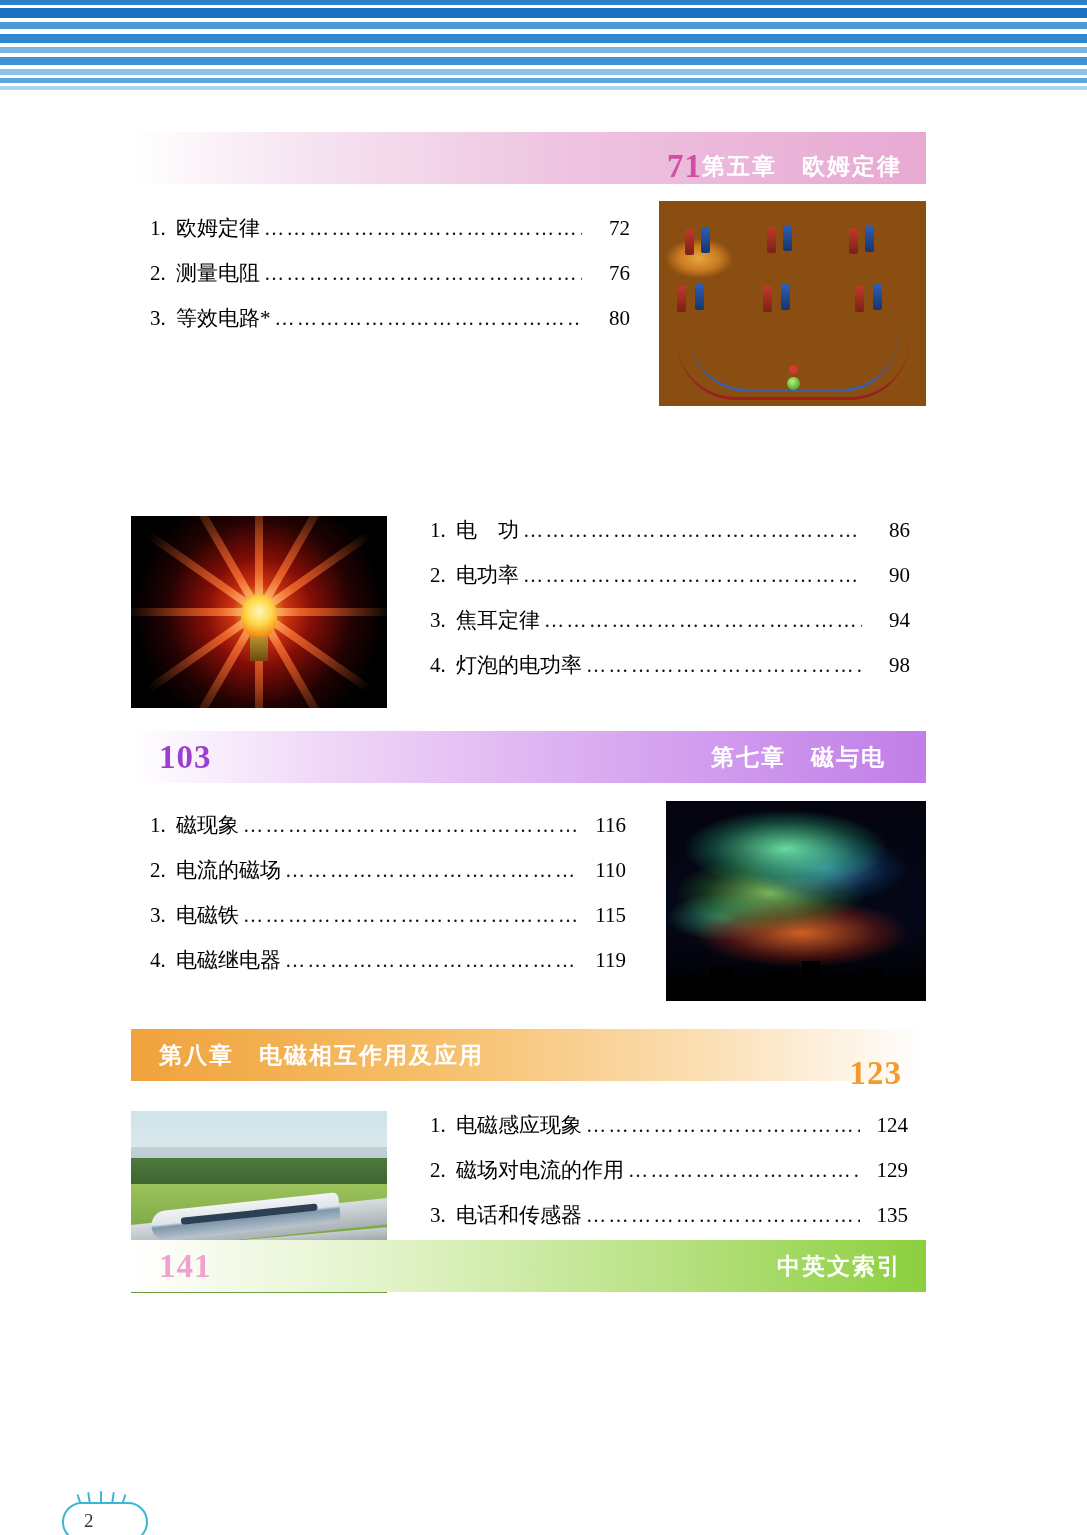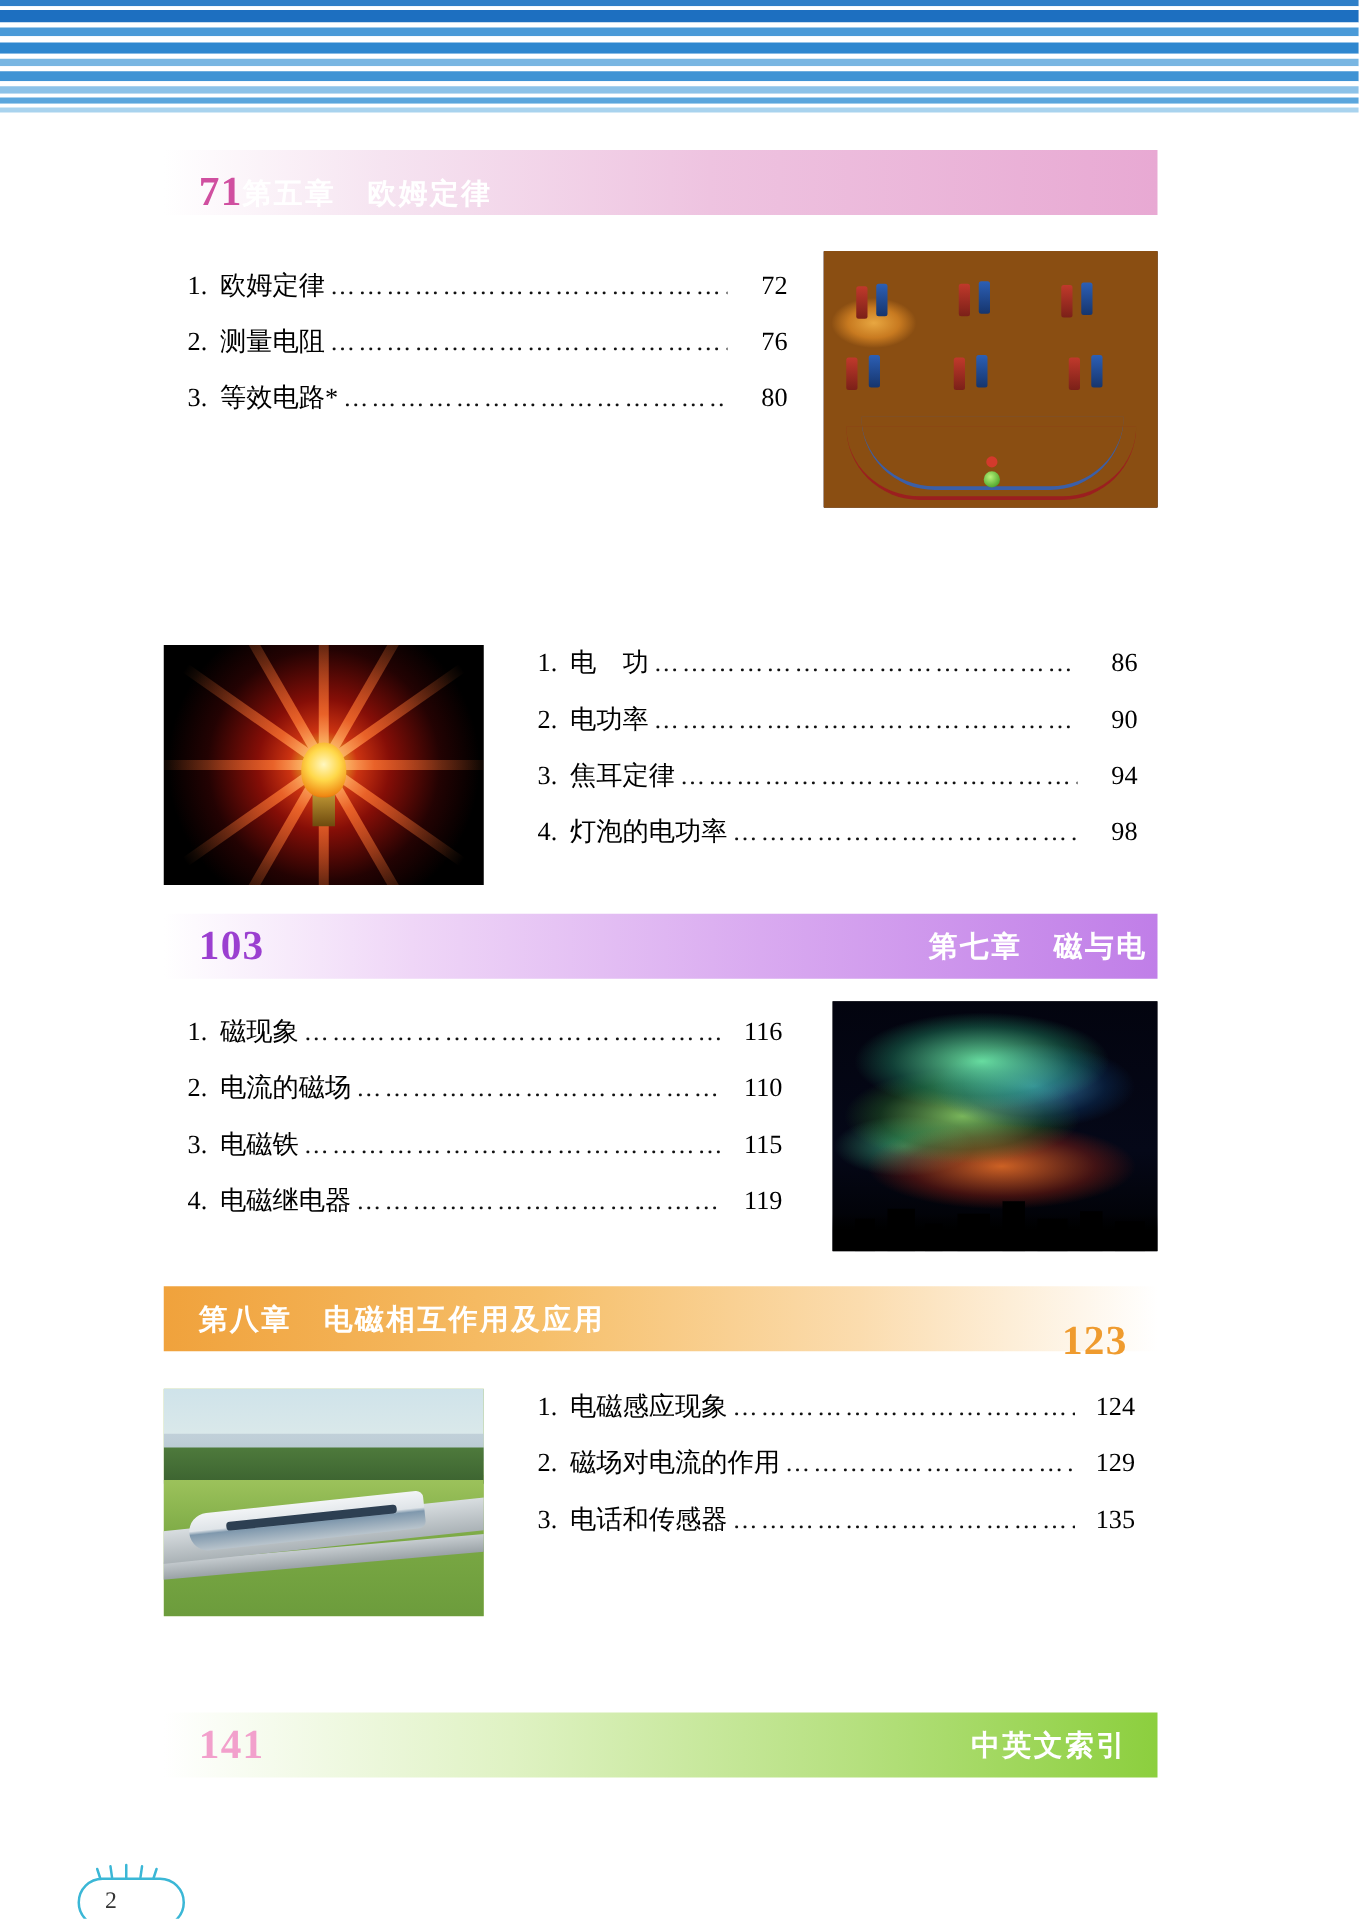--- a/index.html
+++ b/index.html
@@ -55,24 +55,24 @@
   .band-title {
     font-size: 23px;
     font-weight: bold;
     letter-spacing: 2px;
     color: #ffffff;
   }
 
   
   .band-ch5 {
     left: 131px;
-    top: 24px;
+    top: 36px;
     width: 795px;
     background: linear-gradient(to right, #ffffff 0%, #f6e4f1 22%, #eec3e0 55%, #e8a9d3 100%);
-    justify-content: flex-start;
+    justify-content: flex-end;
     padding: 17px 24px 0 28px;
   }
   .band-ch5 .band-num { color: #d04fa0; }
   .band-ch5 .band-title { color: #ffffff; }
 
   .band-ch6 {
     left: 131px;
     top: 335px;
     width: 795px;
     background: linear-gradient(to right, #4fd0c8 0%, #9fe8e2 35%, #d9f6f3 70%, #ffffff 100%);
@@ -81,40 +81,40 @@
   }
   .band-ch6 .band-title { color: #ffffff; }
   .band-ch6 .band-num { color: #3ec8c0; }
 
   .band-ch7 {
     left: 131px;
     top: 635px;
     width: 795px;
     background: linear-gradient(to right, #ffffff 0%, #efd6f7 25%, #d9aaf0 60%, #c07ee8 100%);
     justify-content: space-between;
-    padding: 0 8px 0 28px;
+    padding: 0 40px 0 28px;
   }
   .band-ch7 .band-num { color: #9b3fd0; }
   .band-ch7 .band-title { color: #ffffff; }
 
   .band-ch8 {
     left: 131px;
     top: 933px;
     width: 795px;
     background: linear-gradient(to right, #f0a23c 0%, #f6bf6a 38%, #fbdcae 70%, #ffffff 100%);
     justify-content: space-between;
     padding: 0 24px 0 28px;
     text-align: center;
   }
   .band-ch8 .band-title { color: #ffffff; }
   .band-ch8 .band-num { color: #ef9b2e; margin-top: 36px; }
 
   .band-index {
     left: 131px;
-    top: 1274px;
+    top: 1144px;
     width: 795px;
     background: linear-gradient(to right, #ffffff 0%, #dff2c3 35%, #b5e07e 70%, #8ccf3e 100%);
     justify-content: space-between;
     padding: 0 24px 0 28px;
   }
   .band-index .band-num { color: #f2a0cc; }
   .band-index .band-title { color: #ffffff; }
 
   
   .toc-list {

